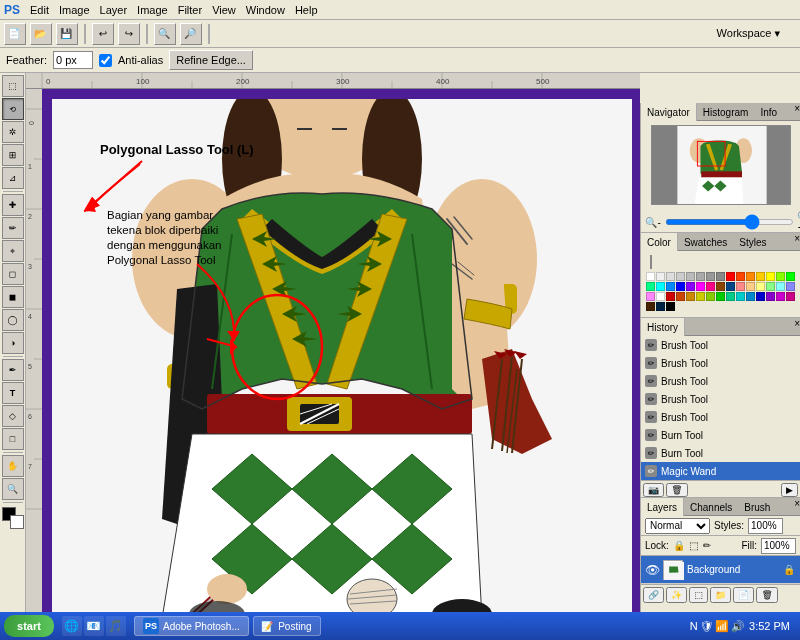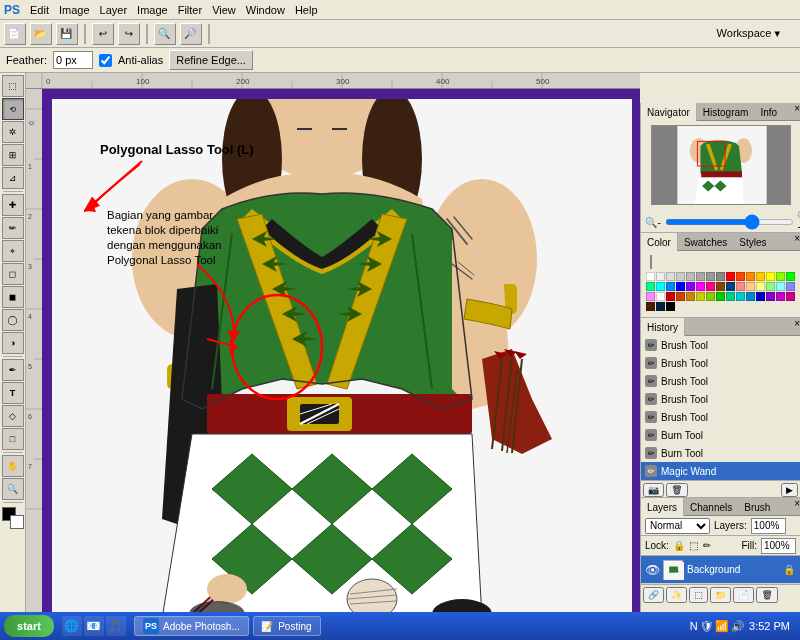--- a/index.html
+++ b/index.html
@@ -818,21 +818,21 @@
       <div class="panel-tabs-row">
         <div class="panel-tab active">Layers</div>
         <div class="panel-tab">Channels</div>
         <div class="panel-tab">Brush</div>
         <div class="panel-tab-x">×</div>
       </div>
       <div class="layers-options">
         <select style="height:16px;font-size:10px;width:65px;">
           <option>Normal</option>
         </select>
-        <span>Layers:</span>
+        <span>Styles:</span>
         <input type="text" class="layers-input" value="100%" style="">
       </div>
       <div class="layers-lock-row">
         <span>Lock:</span>
         <span style="cursor:pointer;">🔒</span>
         <span style="cursor:pointer;">⬚</span>
         <span style="cursor:pointer;">✏</span>
         <span style="margin-left:auto;">Fill:</span>
         <input type="text" class="layers-input" value="100%" style="">
       </div>

